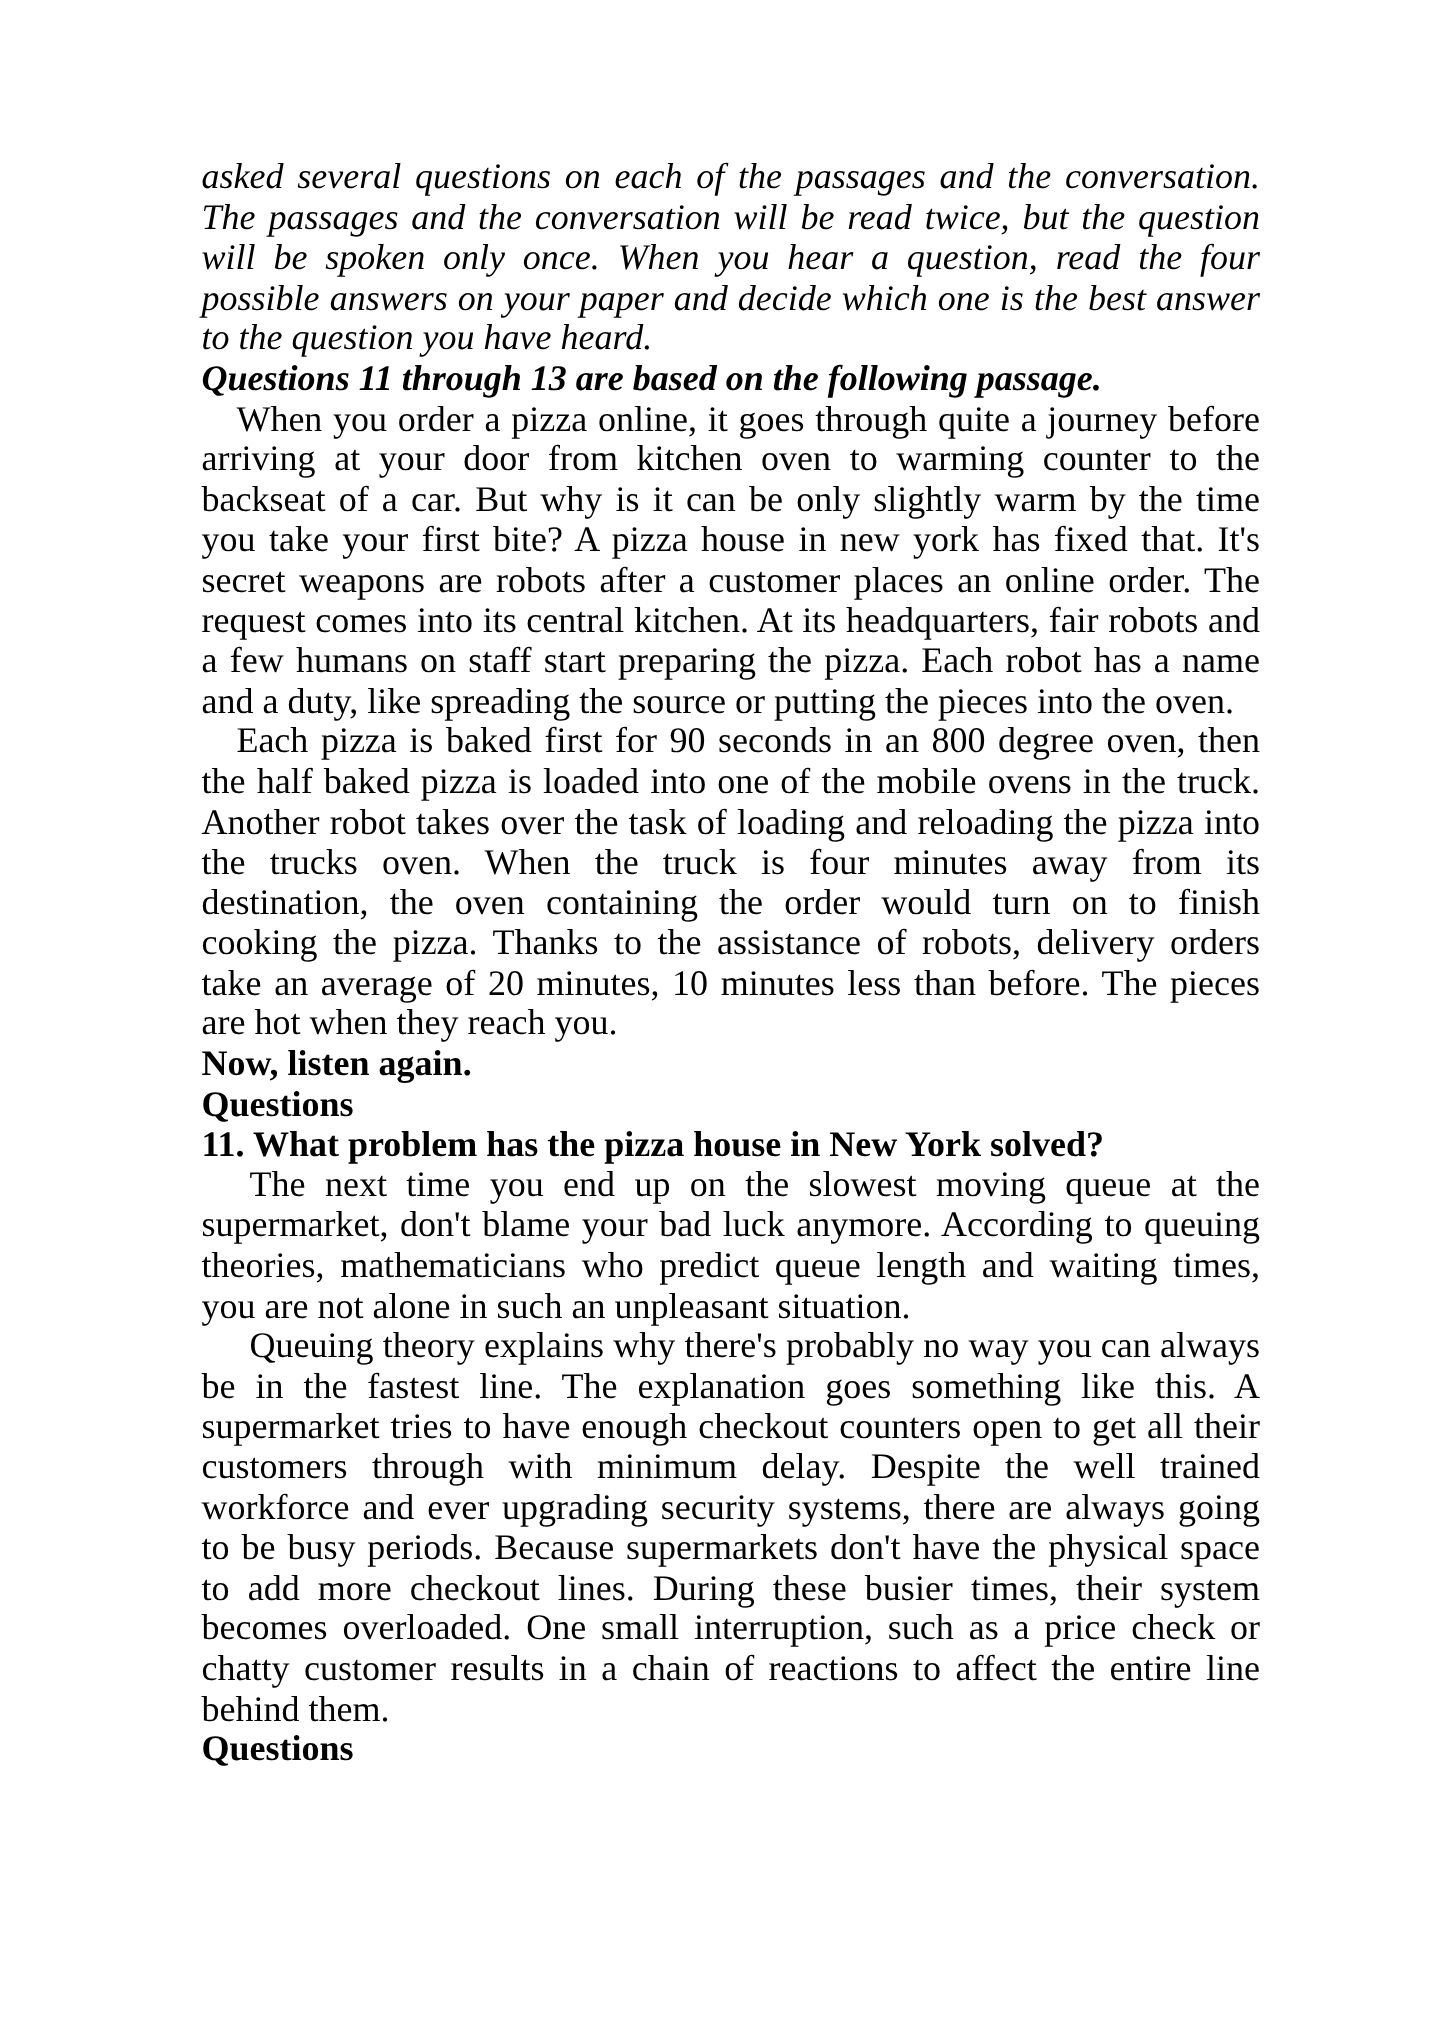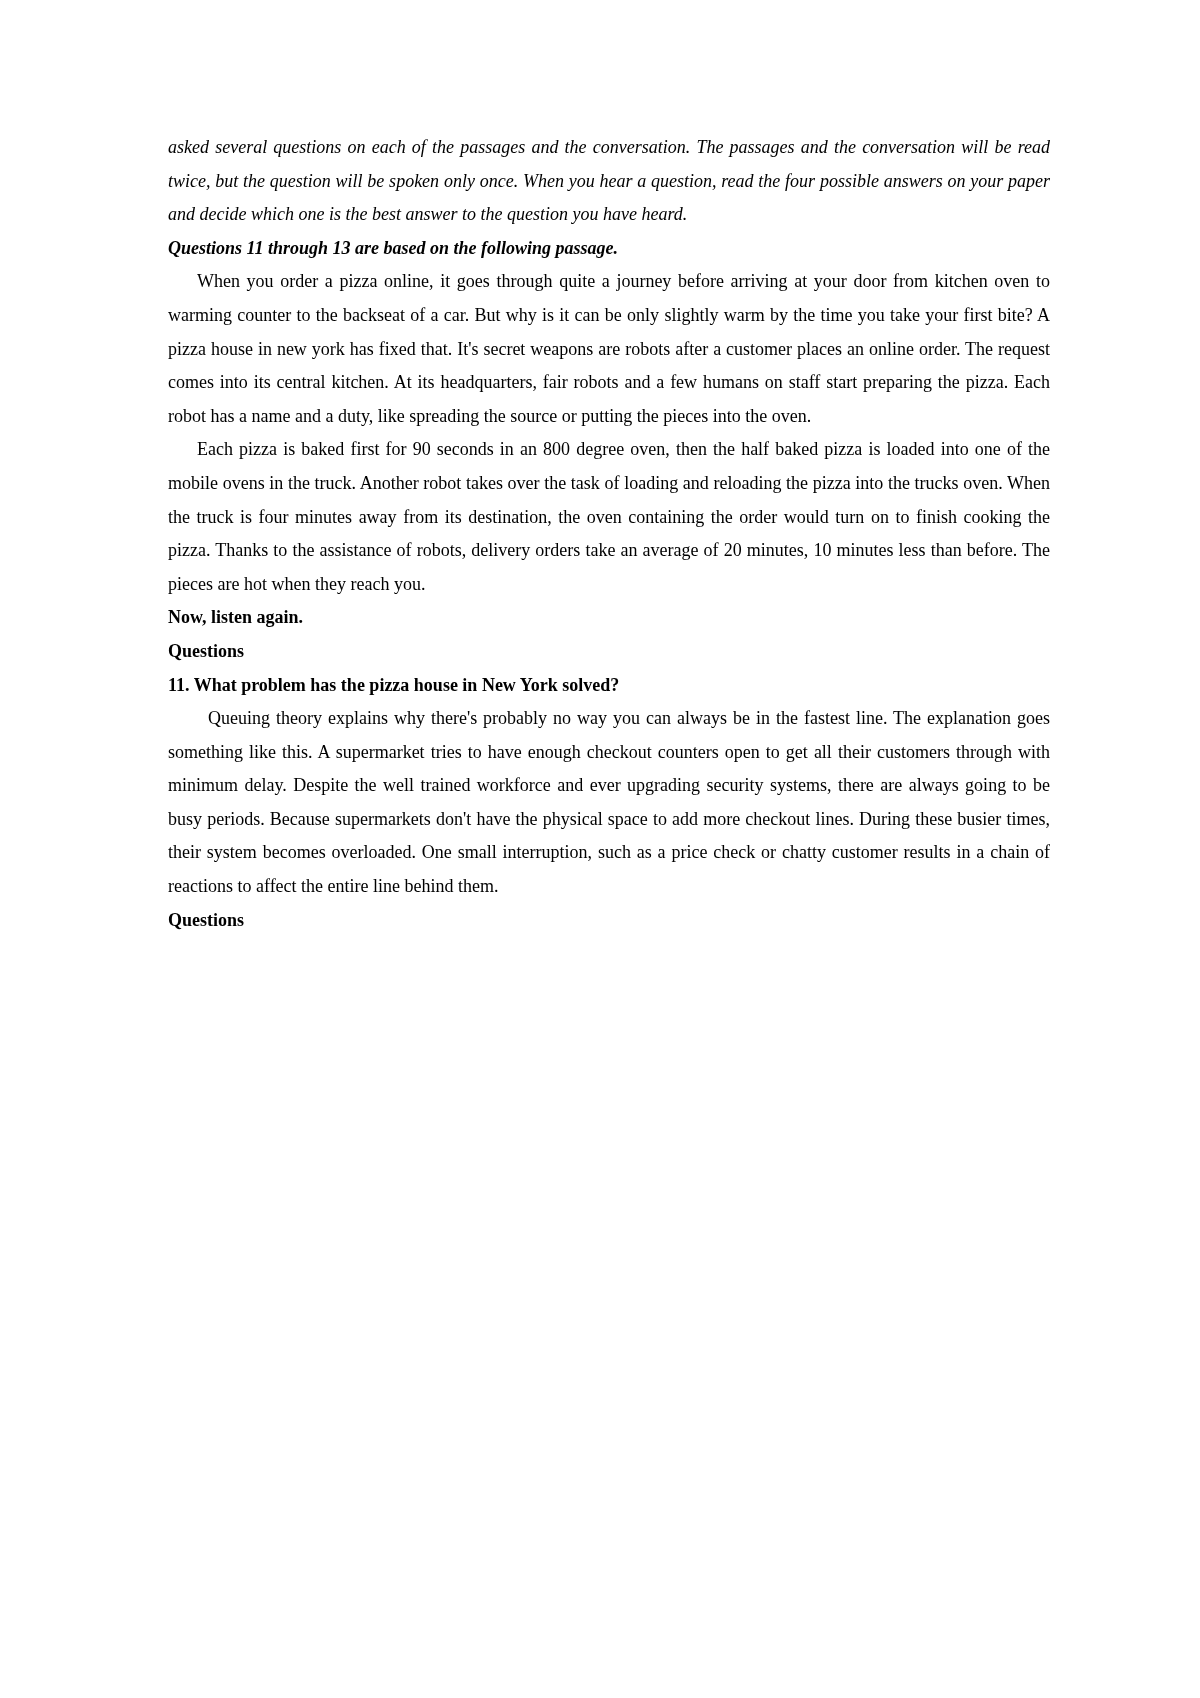--- a/index.html
+++ b/index.html
@@ -8,21 +8,21 @@
     background: #ffffff;
   }
   .page {
     position: relative;
     width: 1200px;
     height: 1698px;
     background: #ffffff;
     box-sizing: border-box;
     padding: 131px 150px 0 168px;
     font-family: "Liberation Serif", "DejaVu Serif", serif;
-    font-size: 18px;
+    font-size: 30px;
     line-height: 33.6px;
     color: #000000;
     overflow: hidden;
   }
   .page p {
     margin: 0;
     padding: 0;
     text-align: justify;
   }
   .intro-italic {
@@ -61,19 +61,20 @@
 
   <p class="bold-line">Now, listen again.</p>
 
   <p class="bold-line">Questions</p>
 
   <p class="question-line">11. What problem has the pizza house in New York solved?</p>
 
 
 
 
+  <p class="body-para-2">The next time you end up on the slowest moving queue at the supermarket, don't blame your bad luck anymore. According to queuing theories, mathematicians who predict queue length and waiting times, you are not alone in such an unpleasant situation.</p>
 
   <p class="body-para-2">Queuing theory explains why there's probably no way you can always be in the fastest line. The explanation goes something like this. A supermarket tries to have enough checkout counters open to get all their customers through with minimum delay. Despite the well trained workforce and ever upgrading security systems, there are always going to be busy periods. Because supermarkets don't have the physical space to add more checkout lines. During these busier times, their system becomes overloaded. One small interruption, such as a price check or chatty customer results in a chain of reactions to affect the entire line behind them.</p>
 
 
 
   <p class="bold-line">Questions</p>
 </div>
 
 </body></html>

